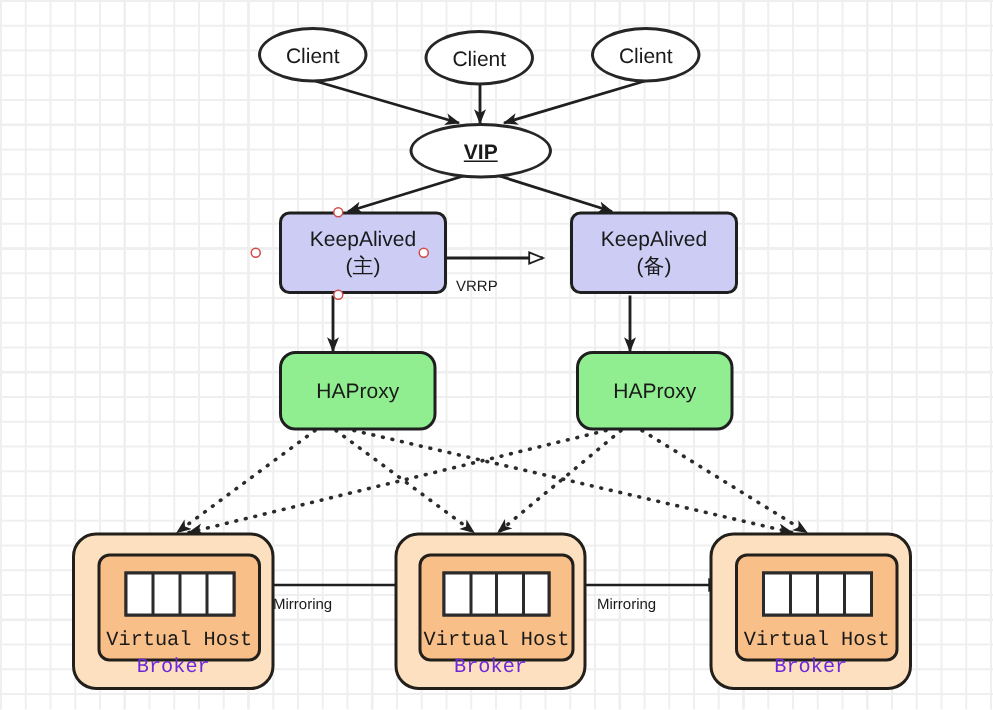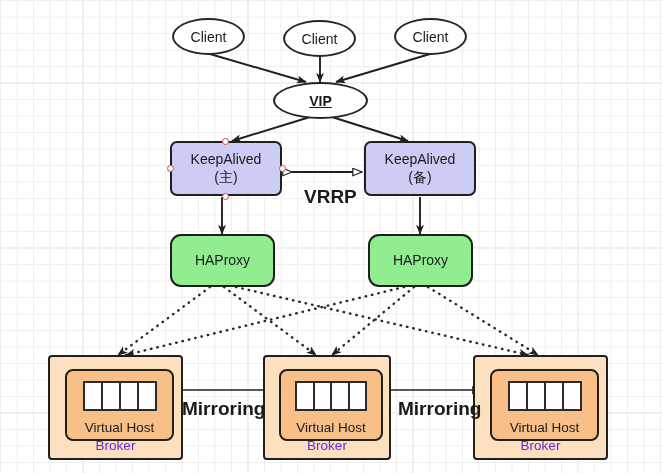--- a/index.html
+++ b/index.html
@@ -41,28 +41,30 @@
     border-radius: 50%;
     background: #ffffff;
     font-size: 14px;
   }
   .ellipse.bold { font-weight: bold; font-size: 14px; text-decoration: underline; }
   .rbox {
     border: 2px solid #1f1f1f;
     border-radius: 7px;
     font-size: 14px;
     line-height: 1.25;
+    margin-left: 16px;
   }
   .keepalived { background: #ccccf5; }
   .haproxy   { background: #90ee90; border-radius: 11px; }
   .broker {
     background: #fce0c0;
     border: 2px solid #23201c;
-    border-radius: 4px;
+    border-radius: 16px;
     display: block;
+    font-family: Liberation Mono, monospace;
   }
   .vhost {
     position: absolute;
     background: #f8c088;
     border: 2px solid #23201c;
     border-radius: 8px;
     display: block;
   }
   .vhost-label {
     position: absolute;
@@ -88,24 +90,23 @@
     box-sizing: border-box;
   }
   .queue span {
     flex: 1 1 0;
     background: #ffffff;
     margin-right: 2px;
   }
   .queue span:last-child { margin-right: 0; }
   .edge-label {
     position: absolute;
-    font-size: 19px;
+    font-size: 10px;
     color: #1a1a1a;
     white-space: nowrap;
-    font-weight: bold;
   }
   .cp {
     position: absolute;
     width: 7px; height: 7px;
     box-sizing: border-box;
     border: 1.3px solid #d14a4a;
     border-radius: 50%;
     background: #ffffff;
   }
 </style>

